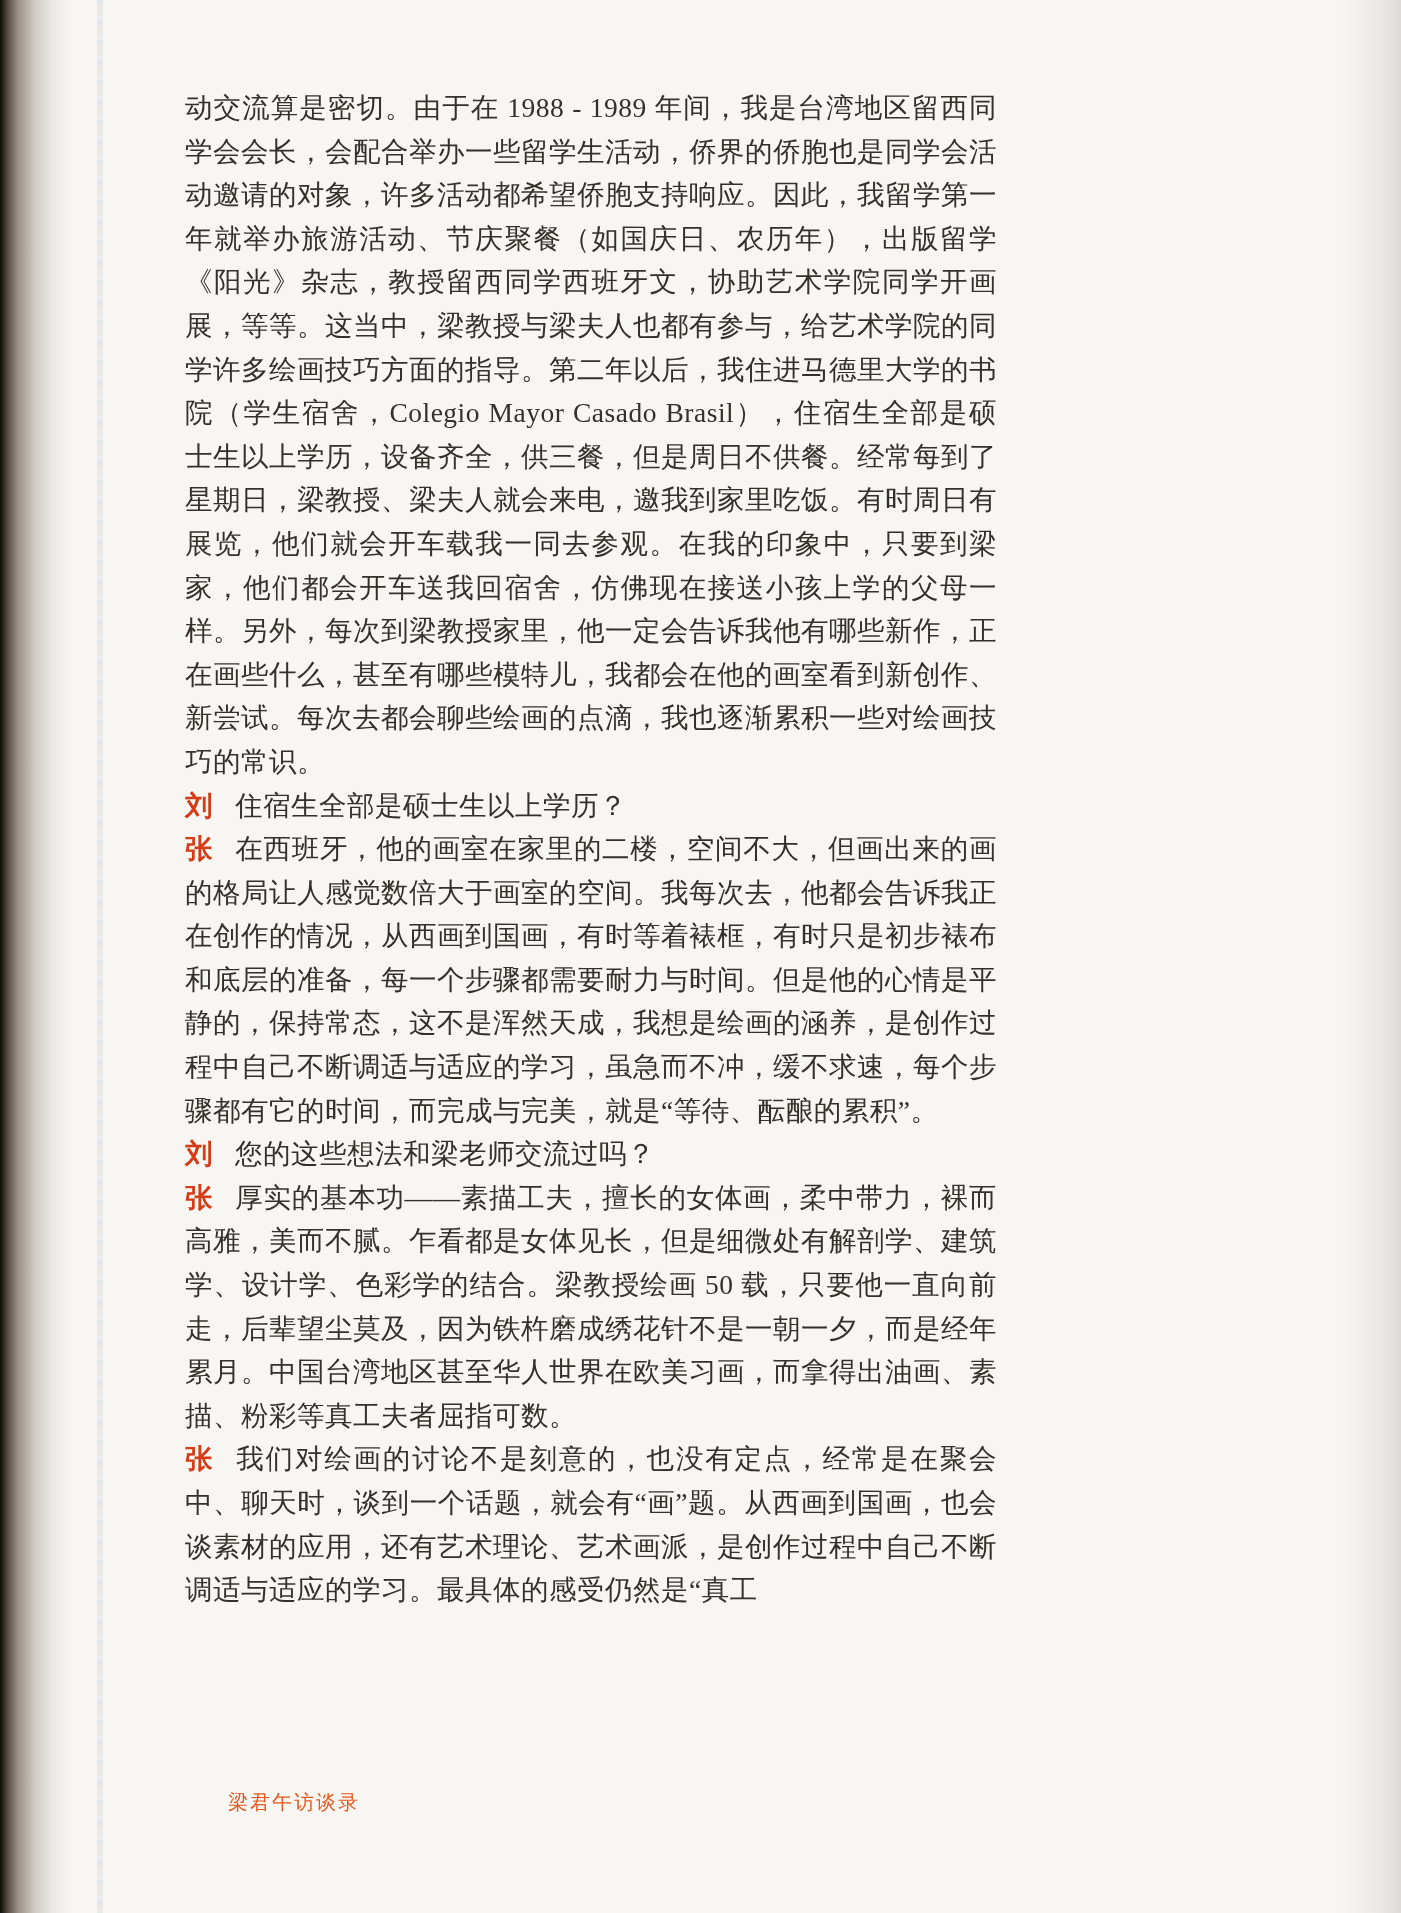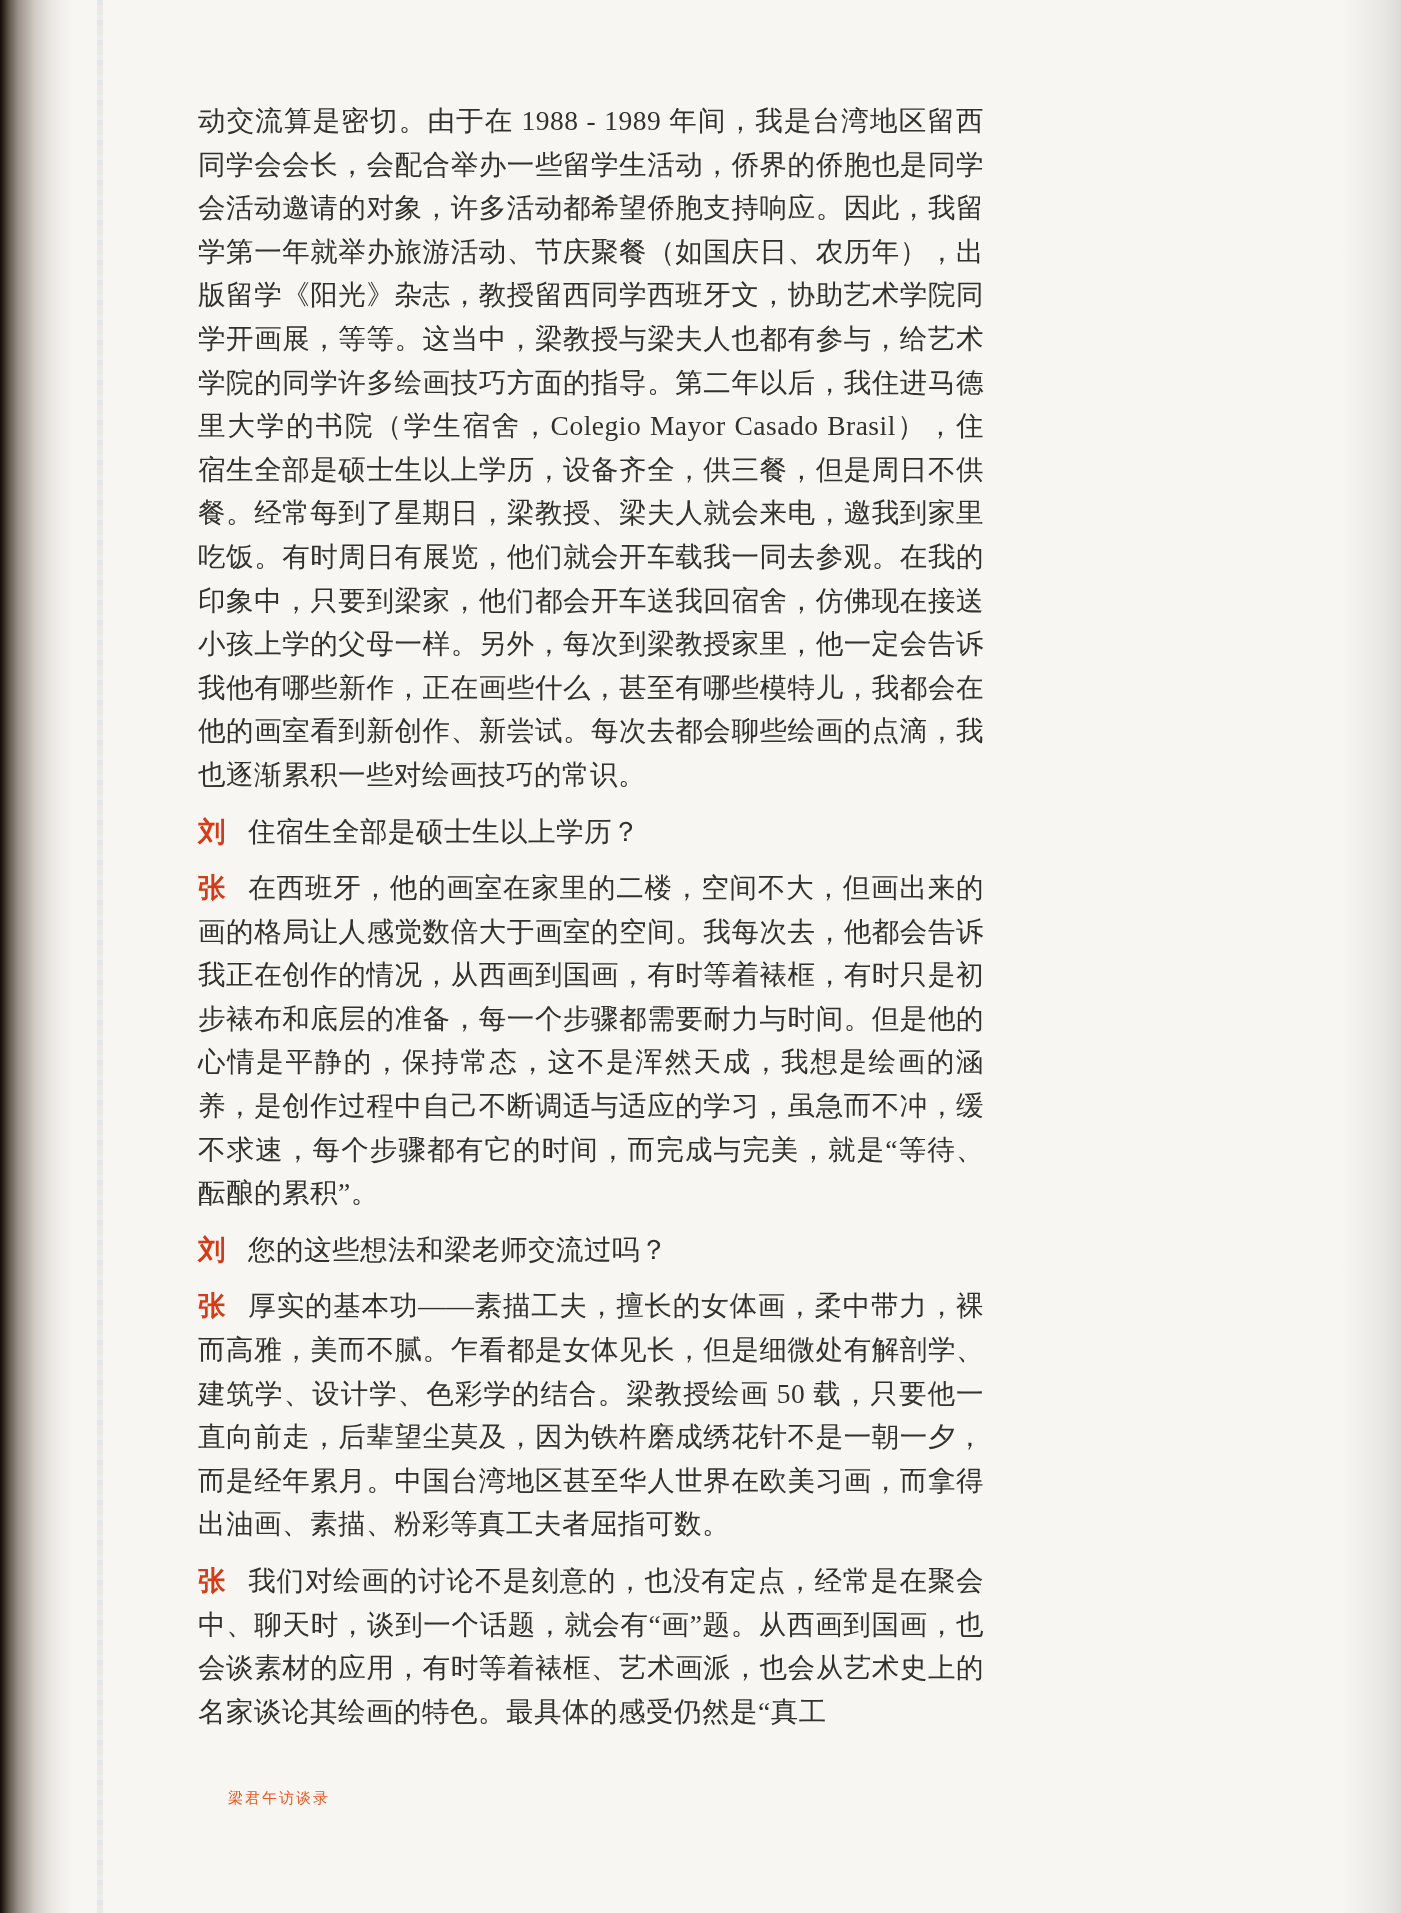--- a/index.html
+++ b/index.html
@@ -56,51 +56,51 @@
     left: 185px;
     top: 86px;
     width: 812px;
     font-size: 27.5px;
     line-height: 43.6px;
     color: #34312c;
     text-align: justify;
     letter-spacing: 0.5px;
   }
   .text-block p {
-    margin: 13px;
+    margin: 0;
     padding: 0;
   }
   .speaker {
     color: #d43b16;
     font-weight: bold;
     margin-right: 22px;
     font-family: "Liberation Sans", "DejaVu Sans", sans-serif;
   }
   .footer {
     position: absolute;
     left: 228px;
     top: 1789px;
-    font-size: 15px;
+    font-size: 20px;
     letter-spacing: 2px;
     color: #e8581f;
     font-family: Liberation Mono, monospace;
     text-align: right;
   }
 </style>
 </head>
 <body>
 
 <div class="page">
   <div class="binding"></div>
   <div class="scan-line"></div>
   <div class="right-shade"></div>
 
   <div class="text-block" id="paragraphs">
       <p><span>动交流算是密切。由于在 1988 - 1989 年间，我是台湾地区留西同学会会长，会配合举办一些留学生活动，侨界的侨胞也是同学会活动邀请的对象，许多活动都希望侨胞支持响应。因此，我留学第一年就举办旅游活动、节庆聚餐（如国庆日、农历年），出版留学《阳光》杂志，教授留西同学西班牙文，协助艺术学院同学开画展，等等。这当中，梁教授与梁夫人也都有参与，给艺术学院的同学许多绘画技巧方面的指导。第二年以后，我住进马德里大学的书院（学生宿舍，Colegio Mayor Casado Brasil），住宿生全部是硕士生以上学历，设备齐全，供三餐，但是周日不供餐。经常每到了星期日，梁教授、梁夫人就会来电，邀我到家里吃饭。有时周日有展览，他们就会开车载我一同去参观。在我的印象中，只要到梁家，他们都会开车送我回宿舍，仿佛现在接送小孩上学的父母一样。另外，每次到梁教授家里，他一定会告诉我他有哪些新作，正在画些什么，甚至有哪些模特儿，我都会在他的画室看到新创作、新尝试。每次去都会聊些绘画的点滴，我也逐渐累积一些对绘画技巧的常识。</span></p>
       <p><span class="speaker">刘</span><span>住宿生全部是硕士生以上学历？</span></p>
       <p><span class="speaker">张</span><span>在西班牙，他的画室在家里的二楼，空间不大，但画出来的画的格局让人感觉数倍大于画室的空间。我每次去，他都会告诉我正在创作的情况，从西画到国画，有时等着裱框，有时只是初步裱布和底层的准备，每一个步骤都需要耐力与时间。但是他的心情是平静的，保持常态，这不是浑然天成，我想是绘画的涵养，是创作过程中自己不断调适与适应的学习，虽急而不冲，缓不求速，每个步骤都有它的时间，而完成与完美，就是“等待、酝酿的累积”。</span></p>
       <p><span class="speaker">刘</span><span>您的这些想法和梁老师交流过吗？</span></p>
       <p><span class="speaker">张</span><span>厚实的基本功——素描工夫，擅长的女体画，柔中带力，裸而高雅，美而不腻。乍看都是女体见长，但是细微处有解剖学、建筑学、设计学、色彩学的结合。梁教授绘画 50 载，只要他一直向前走，后辈望尘莫及，因为铁杵磨成绣花针不是一朝一夕，而是经年累月。中国台湾地区甚至华人世界在欧美习画，而拿得出油画、素描、粉彩等真工夫者屈指可数。</span></p>
-      <p><span class="speaker">张</span><span>我们对绘画的讨论不是刻意的，也没有定点，经常是在聚会中、聊天时，谈到一个话题，就会有“画”题。从西画到国画，也会谈素材的应用，有时等着裱框、艺术画派，也会从艺术史上的名家谈论其绘画的特色。最具体的感受仍然是“真工</span></p>
+      <p><span class="speaker">张</span><span>我们对绘画的讨论不是刻意的，也没有定点，经常是在聚会中、聊天时，谈到一个话题，就会有“画”题。从西画到国画，也会谈素材的应用，还有艺术理论、艺术画派，是创作过程中自己不断调适与适应的学习。最具体的感受仍然是“真工</span></p>
     </div>
 
   <div class="footer">梁君午访谈录</div>
 </div>
 
 </body></html>

